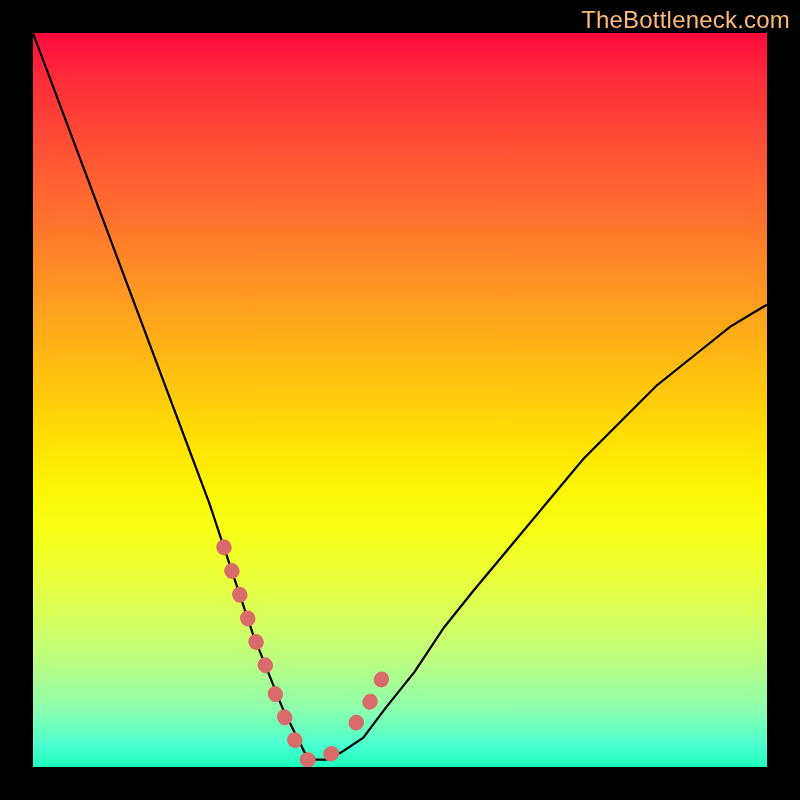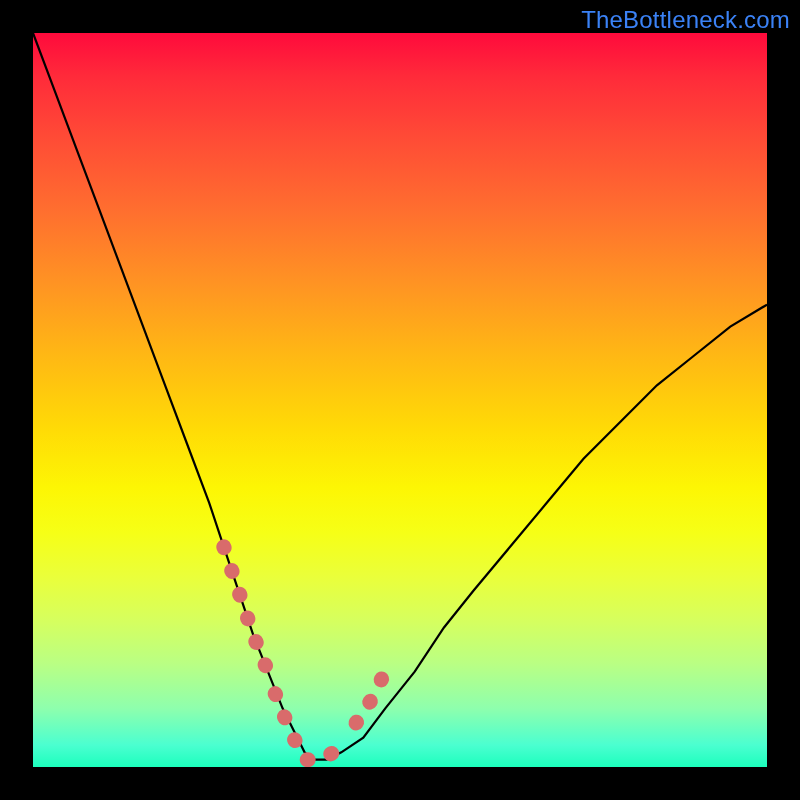--- a/index.html
+++ b/index.html
@@ -42,21 +42,21 @@
       #b9ff84 86%,
       #8effad 92%,
       #4bffd0 97%,
       #1cffbd 100%
     );
   }
   .watermark {
     position: absolute;
     top: 6px;
     right: 10px;
-    color: #3b82f6;
+    color: #fdba74;
     font-size: 24px;
     letter-spacing: 0.2px;
     user-select: none;
   }
   svg.curve {
     position: absolute;
     left: 0;
     top: 0;
     width: 734px;
     height: 734px;

